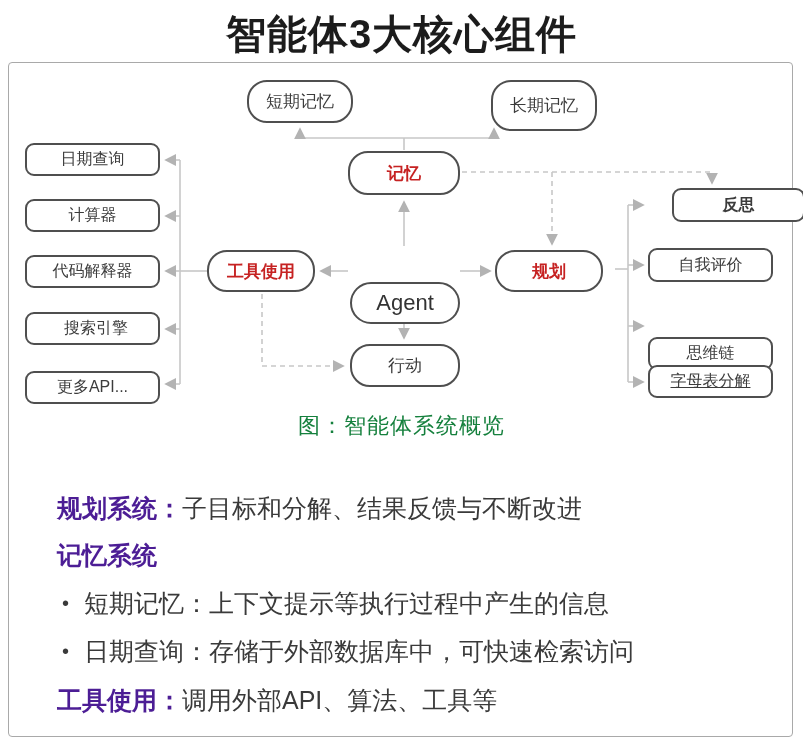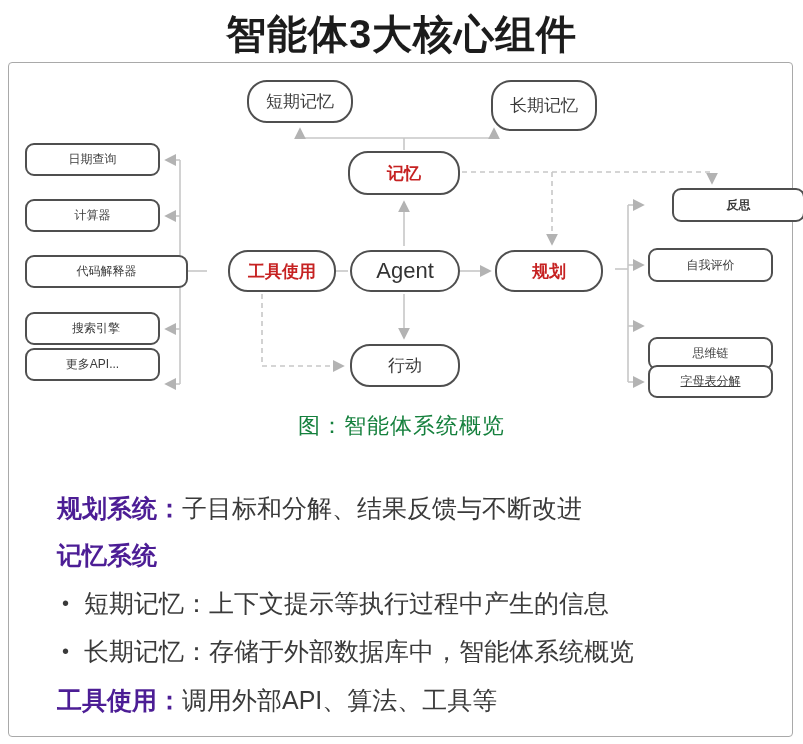--- a/index.html
+++ b/index.html
@@ -13,24 +13,24 @@
   }
   .panel {
     position:absolute; left:8px; top:62px; width:785px; height:675px;
     border:1px solid #a9a9a9; border-radius:4px; background:#ffffff; box-sizing:border-box;
   }
   svg.wires { position:absolute; left:0; top:0; z-index:1; pointer-events:none; }
   .node {
     position:absolute; z-index:2; background:#ffffff; box-sizing:border-box;
     border:2px solid #4f4f4f; border-radius:9px;
     display:flex; align-items:center; justify-content:center;
-    font-size:12px; color:#3c3c3c; white-space:nowrap;
+    font-size:16px; color:#3c3c3c; white-space:nowrap;
   }
   .node.big { border-radius:20px; font-size:17px; }
-  .node.pill { border-radius:21px; font-size:22px; color:#333; }
+  .node.pill { border-radius:21px; font-size:22px; color:#333;margin-top:32px; }
   .node.red { color:#c62222; font-weight:bold; }
   .caption {
     position:absolute; top:411px; left:0; width:803px; z-index:2;
     text-align:center; font-size:22px; color:#15803d; letter-spacing:1px;
   }
   .note { position:absolute; left:57px; z-index:2; font-size:25px; color:#3a3a3a; white-space:nowrap; }
   .note b { color:#4c1d95; }
   .note.bullet { left:62px; }
   .note .dot { display:inline-block; width:22px; font-size:20px; vertical-align:2px; color:#3a3a3a; }
 </style>
@@ -80,45 +80,45 @@
     <path d="M552 172 V244" marker-end="url(#arr)"></path>
 
     <path d="M262 294 V366 H343" marker-end="url(#arr)"></path>
   </g>
 </svg>
 
 <div class="node big" style="left:247px;top:80px;width:106px;height:43px;">短期记忆</div>
 <div class="node big" style="left:443px;top:80px;width:106px;height:51px;margin-left:48px;">长期记忆</div>
 
 <div class="node big red" style="left:348px;top:151px;width:112px;height:44px;">记忆</div>
-<div class="node big red" style="left:207px;top:250px;width:108px;height:42px;margin-left:21px;">工具使用</div>
+<div class="node big red" style="left:207px;top:250px;width:108px;height:42px;">工具使用</div>
 <div class="node pill" style="left:350px;top:250px;width:110px;height:42px;">Agent</div>
 <div class="node big red" style="left:495px;top:250px;width:108px;height:42px;">规划</div>
 <div class="node big" style="left:350px;top:344px;width:110px;height:43px;">行动</div>
 
 <div class="node" style="left:25px;top:143px;width:135px;height:33px;">日期查询</div>
 <div class="node" style="left:25px;top:199px;width:135px;height:33px;">计算器</div>
-<div class="node" style="left:25px;top:255px;width:163px;height:33px;">代码解释器</div>
+<div class="node" style="left:25px;top:255px;width:135px;height:33px;">代码解释器</div>
 <div class="node" style="left:25px;top:312px;width:135px;height:33px;padding-left:7px;">搜索引擎</div>
-<div class="node" style="left:25px;top:348px;width:135px;height:33px;">更多API...</div>
+<div class="node" style="left:25px;top:371px;width:135px;height:33px;">更多API...</div>
 
 <div class="node" style="left:672px;top:188px;width:133px;height:34px;font-weight:bold;">反思</div>
 <div class="node" style="left:648px;top:248px;width:125px;height:34px;">自我评价</div>
 <div class="node" style="left:648px;top:310px;width:125px;height:33px;margin-top:27px;">思维链</div>
 <div class="node" style="left:648px;top:365px;width:125px;height:33px;text-decoration:underline;">字母表分解</div>
 
 <div class="caption">图：智能体系统概览</div>
 
 <div class="note" style="top:492px;">
   <b>规划系统：</b><span>子目标和分解、结果反馈与不断改进</span>
 </div>
 <div class="note" style="top:539px;">
   <b>记忆系统</b>
 </div>
 <div class="note bullet" style="top:587px;">
   <span class="dot">•</span><span>短期记忆：上下文提示等执行过程中产生的信息</span>
 </div>
 <div class="note bullet" style="top:635px;">
-  <span class="dot">•</span><span>长期记忆：存储于外部数据库中，智能体系统概览</span>
+  <span class="dot">•</span><span>日期查询：存储于外部数据库中，可快速检索访问</span>
 </div>
 <div class="note" style="top:684px;">
   <b>工具使用：</b><span>调用外部API、算法、工具等</span>
 </div>
 
 </body></html>

